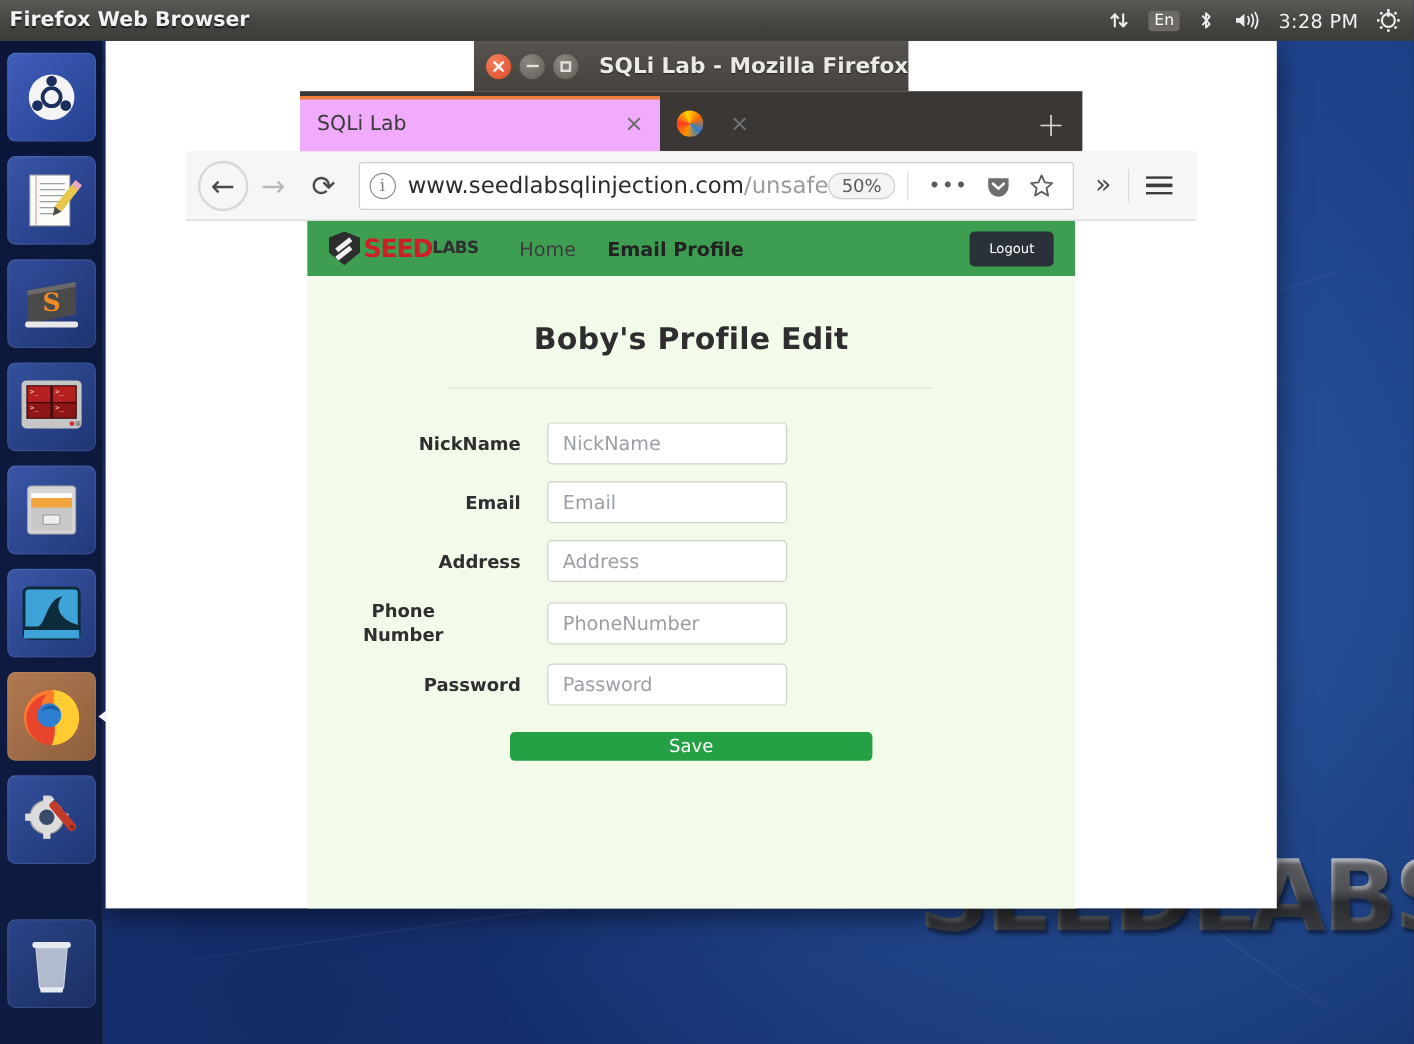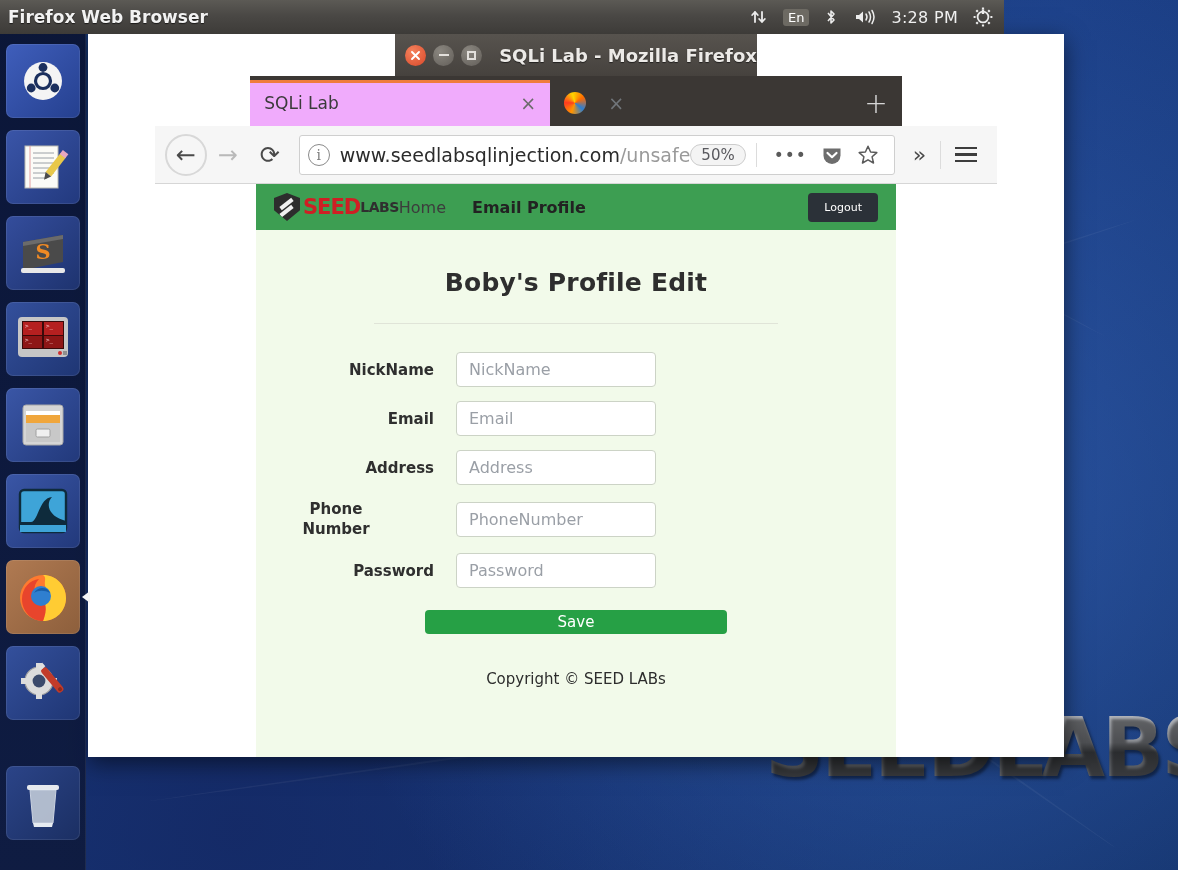--- a/index.html
+++ b/index.html
@@ -27,21 +27,21 @@
     font-size:82px; font-weight:bold; letter-spacing:-3px;
     color:#8c8f95;
     background:linear-gradient(180deg,#c9ccd1 0%,#8d9096 45%,#4e5156 55%,#7b7e84 100%);
     -webkit-background-clip:text; background-clip:text; -webkit-text-fill-color:transparent;
     text-shadow:2px 3px 3px rgba(0,0,0,.45);
     white-space:nowrap;
   }
 
   
   #top-panel {
-    position:absolute; left:0; top:0; width:1004px; height:34px;
+    position:absolute; left:0; top:0; width:1178px; height:34px;
     background:linear-gradient(180deg,#5c5a55 0%,#4a4845 45%,#3d3b38 100%);
     display:flex; align-items:center; color:#fff; z-index:60;
   }
   #panel-title {
     font-size:17px; font-weight:bold; margin-left:8px;
     color:#f2f2f2; text-shadow:0 1px 1px rgba(0,0,0,.6);
   }
   #tray { margin-left:auto; display:flex; align-items:center; gap:14px; padding-right:10px; }
   .tray-item { display:flex; align-items:center; color:#e8e8e8; }
   #kbd-ind {
@@ -143,21 +143,21 @@
   #chevrons { font-size:22px; color:#4a4a4a; padding:0 10px; }
   #navdiv { width:1px;height:28px;background:#dcdcdc; margin:0 4px; }
   #hamburger { padding:0 10px; }
   #hamburger span { display:block;width:22px;height:2.4px;background:#3d3d3d;margin:4px 0; }
 
   
   #page { flex:1; background:#f2faea; overflow:hidden; position:relative; }
   #seednav {
     height:46px; background:#3d9e52; display:flex; align-items:center; padding:0 18px;
   }
-  #logo { display:flex; align-items:center; }
+  #logo { display:flex; align-items:center; margin-right:34px; }
   #shield {
     width:26px;height:28px; background:#2d2d2d; margin-right:3px;
     clip-path:polygon(50% 0,100% 18%,100% 62%,50% 100%,0 62%,0 18%);
     position:relative;
   }
   #shield::before, #shield::after {
     content:""; position:absolute; background:#f0f0f0; width:15px; height:4px;
     left:5px; transform:rotate(-38deg);
   }
   #shield::before { top:9px; }
@@ -464,16 +464,15 @@
         <div class="frow">
           <div class="flabel">Password</div>
           <div class="finput" style="color: rgb(154, 159, 166);">Password</div>
         </div>
 
         <div id="save-row">
           <div id="save-btn">Save</div>
         </div>
       </form>
 
-      <div id="copyright">Copyright © SEED LABs</div>
     </div>
   </div>
 </div>
 
 </body></html>

